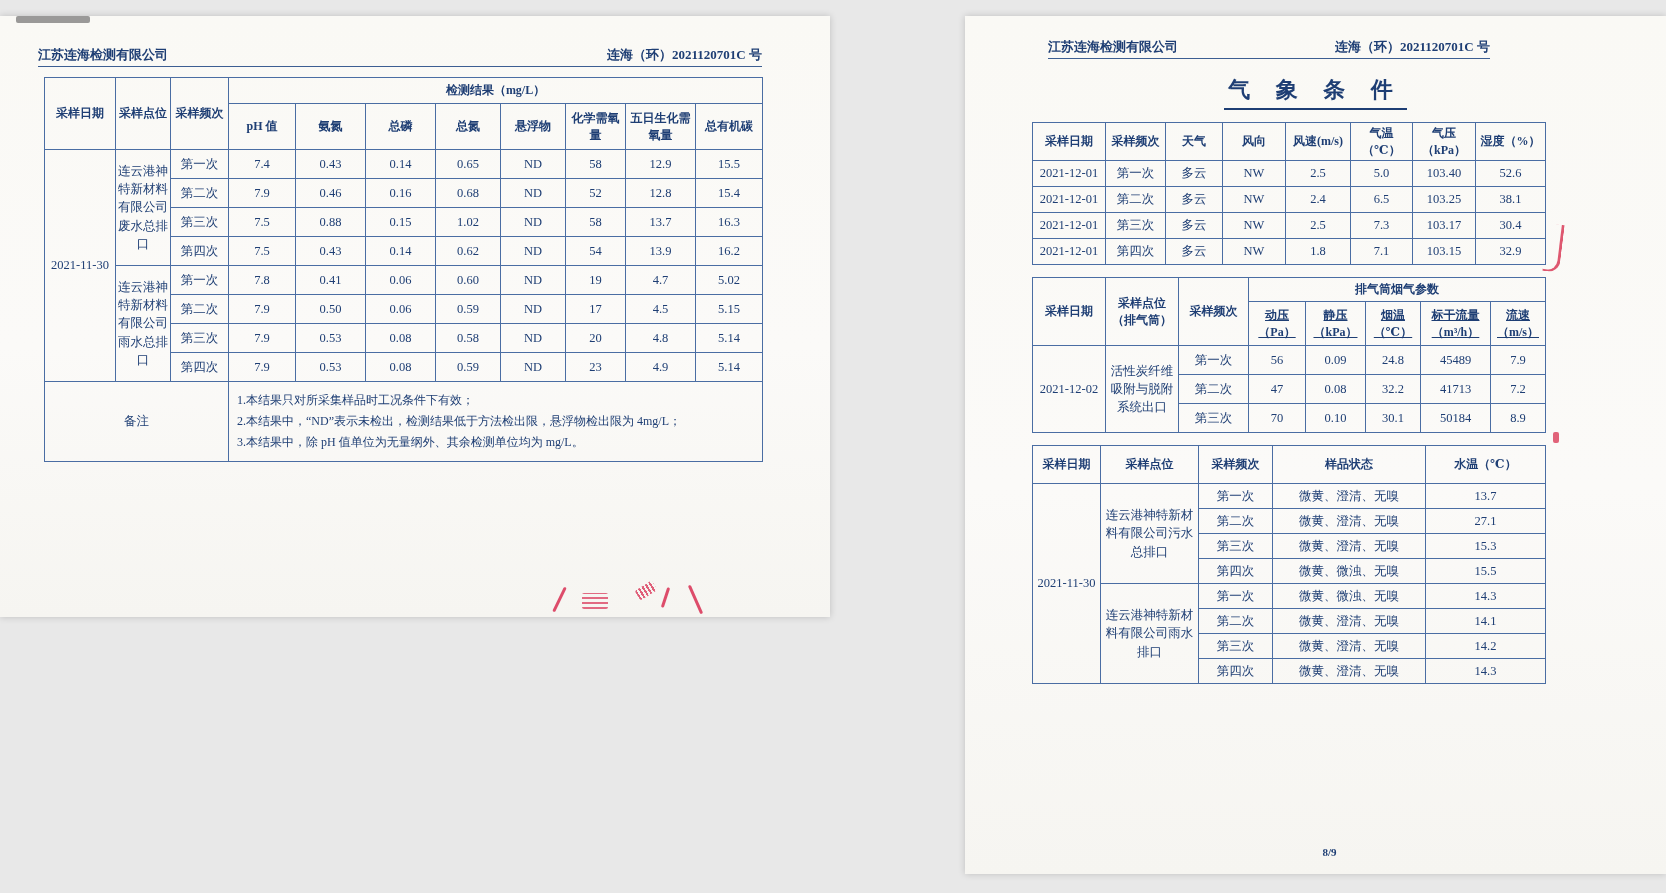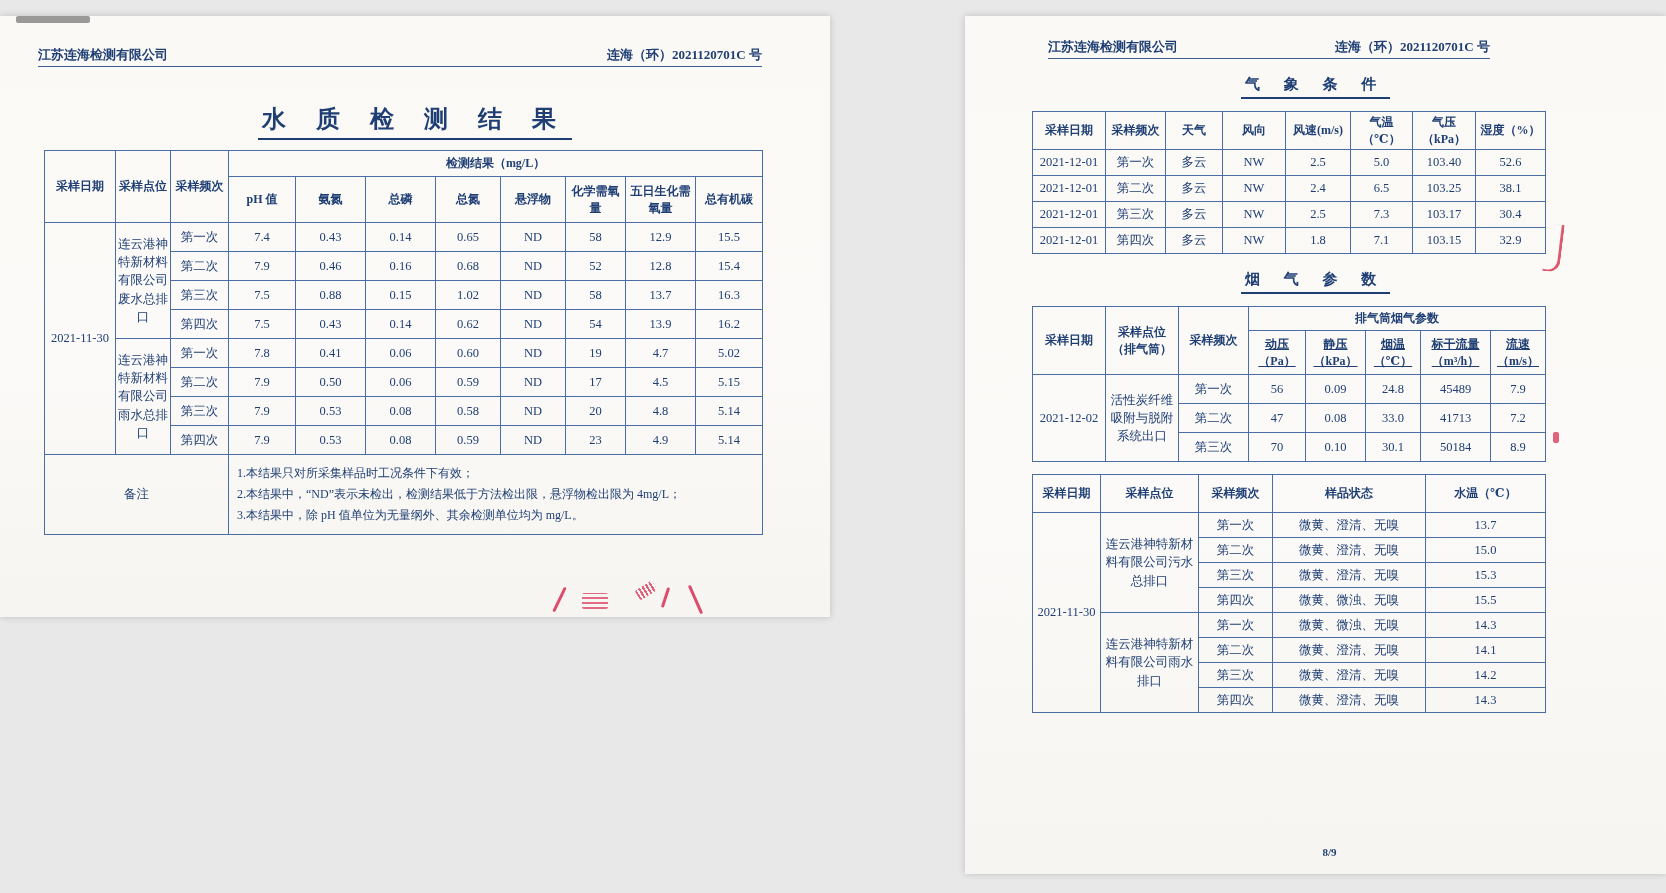--- a/index.html
+++ b/index.html
@@ -13,21 +13,21 @@
 
   .phead{display:flex;justify-content:space-between;align-items:flex-end;
          border-bottom:1.5px solid #3c5e92;font-size:13px;font-weight:bold;padding-bottom:2px;}
   #pageL .phead{margin:30px 68px 0 38px;}
   #pageR .phead{margin:22px 176px 0 83px;}
 
   .title{text-align:center;}
   .title span{display:inline-block;font-weight:bold;border-bottom:2px solid #1e3e74;padding:0 4px 3px 4px;}
   #pageL .title{margin-top:36px;}
   #pageL .title span{font-size:24px;letter-spacing:12px;}
-  #pageR .title span{font-size:15px;letter-spacing:10px;}
+  #pageR .title span{font-size:22px;letter-spacing:10px;}
   #t-weather{margin-top:16px;} #t-flue{margin-top:16px;} #t-sample{margin-top:16px;}
 
   table{border-collapse:collapse;table-layout:fixed;}
   th,td{border:1px solid #4a6da3;text-align:center;vertical-align:middle;
         padding:1px 2px;overflow:hidden;}
   th{font-weight:bold;font-size:12px;white-space:pre-line;line-height:1.35;}
   td{font-size:12.5px;line-height:1.45;}
 
   #waterTable{margin:10px auto 0 44px;width:718px;border:1.5px solid #44669c;}
   #waterTable thead tr.h1{height:26px;} #waterTable thead tr.h2{height:46px;}
@@ -65,23 +65,20 @@
 <body>
 
 <div id="screen">
 
   <div id="pageL" class="page">
     <div class="smudge"></div>
     <div class="phead">
       <span>江苏连海检测有限公司</span>
       <span>连海（环）2021120701C 号</span>
     </div>
-    <div class="title">
-      <span>水 质 检 测 结 果</span>
-    </div>
 
     <table id="waterTable">
       <colgroup>
           <col style="width:71px">
           <col style="width:55px">
           <col style="width:58px">
           <col style="width:67px">
           <col style="width:70px">
           <col style="width:70px">
           <col style="width:65px">
@@ -290,23 +287,20 @@
             <td>多云</td>
             <td>NW</td>
             <td>1.8</td>
             <td>7.1</td>
             <td>103.15</td>
             <td>32.9</td>
           </tr>
       </tbody>
     </table>
 
-    <div class="title" id="t-flue">
-      <span>烟 气 参 数</span>
-    </div>
     <table id="flueTable" class="rtable">
       <colgroup>
           <col style="width:73px">
           <col style="width:73px">
           <col style="width:70px">
           <col style="width:57px">
           <col style="width:60px">
           <col style="width:55px">
           <col style="width:70px">
           <col style="width:55px">
@@ -339,21 +333,21 @@
             <td>56</td>
             <td>0.09</td>
             <td>24.8</td>
             <td>45489</td>
             <td>7.9</td>
         </tr>
         <tr>
             <td>第二次</td>
             <td>47</td>
             <td>0.08</td>
-            <td>33.0</td>
+            <td>32.2</td>
             <td>41713</td>
             <td>7.2</td>
           </tr>
         <tr>
             <td>第三次</td>
             <td>70</td>
             <td>0.10</td>
             <td>30.1</td>
             <td>50184</td>
             <td>8.9</td>
@@ -382,21 +376,21 @@
         <tr>
           <td rowspan="8">2021-11-30</td>
           <td rowspan="4">连云港神特新材料有限公司污水总排口</td>
           <td>第一次</td>
             <td>微黄、澄清、无嗅</td>
             <td>13.7</td>
         </tr>
         <tr>
             <td>第二次</td>
             <td>微黄、澄清、无嗅</td>
-            <td>15.0</td>
+            <td>27.1</td>
           </tr>
         <tr>
             <td>第三次</td>
             <td>微黄、澄清、无嗅</td>
             <td>15.3</td>
           </tr>
         <tr>
             <td>第四次</td>
             <td>微黄、微浊、无嗅</td>
             <td>15.5</td>

